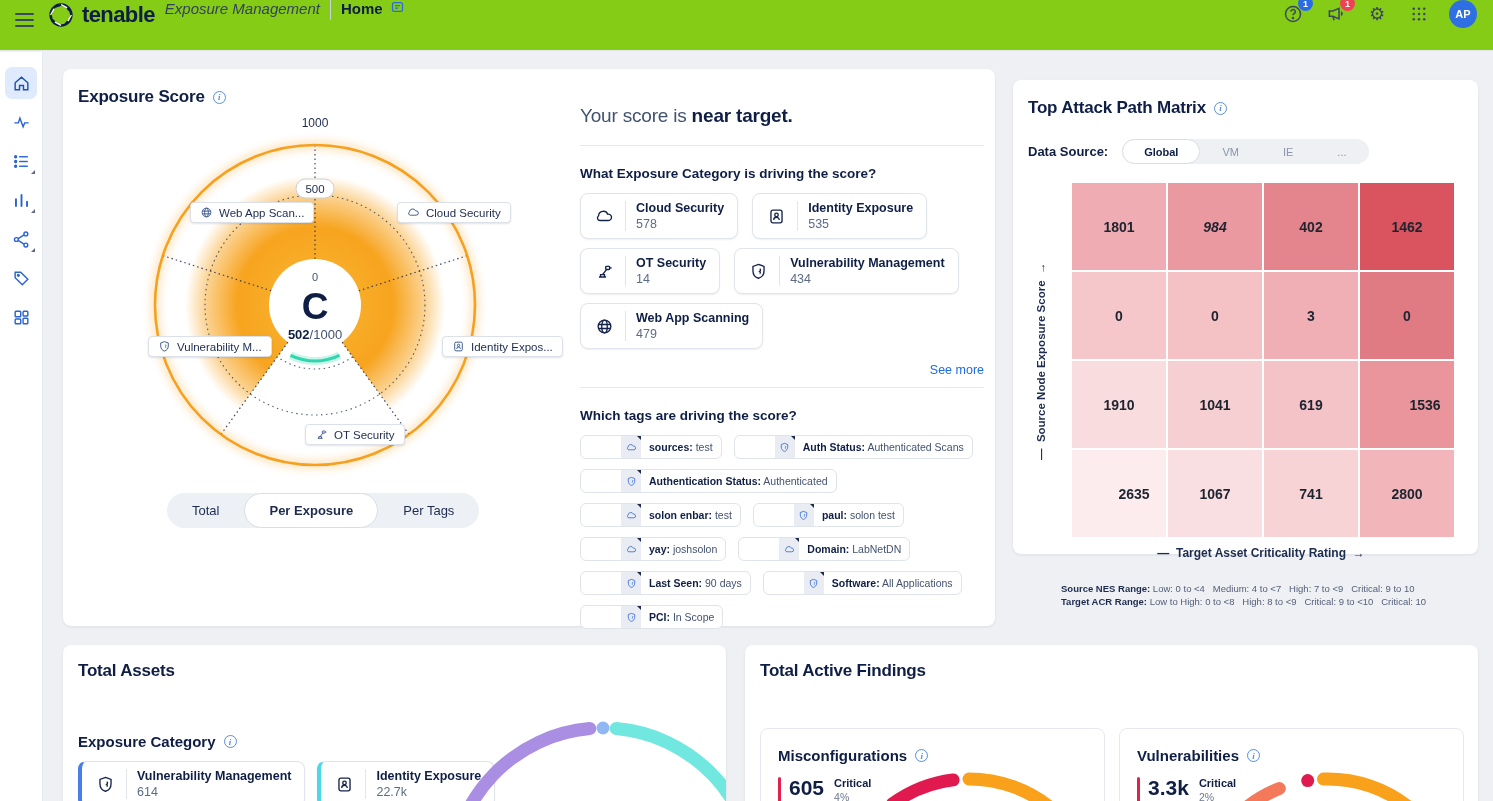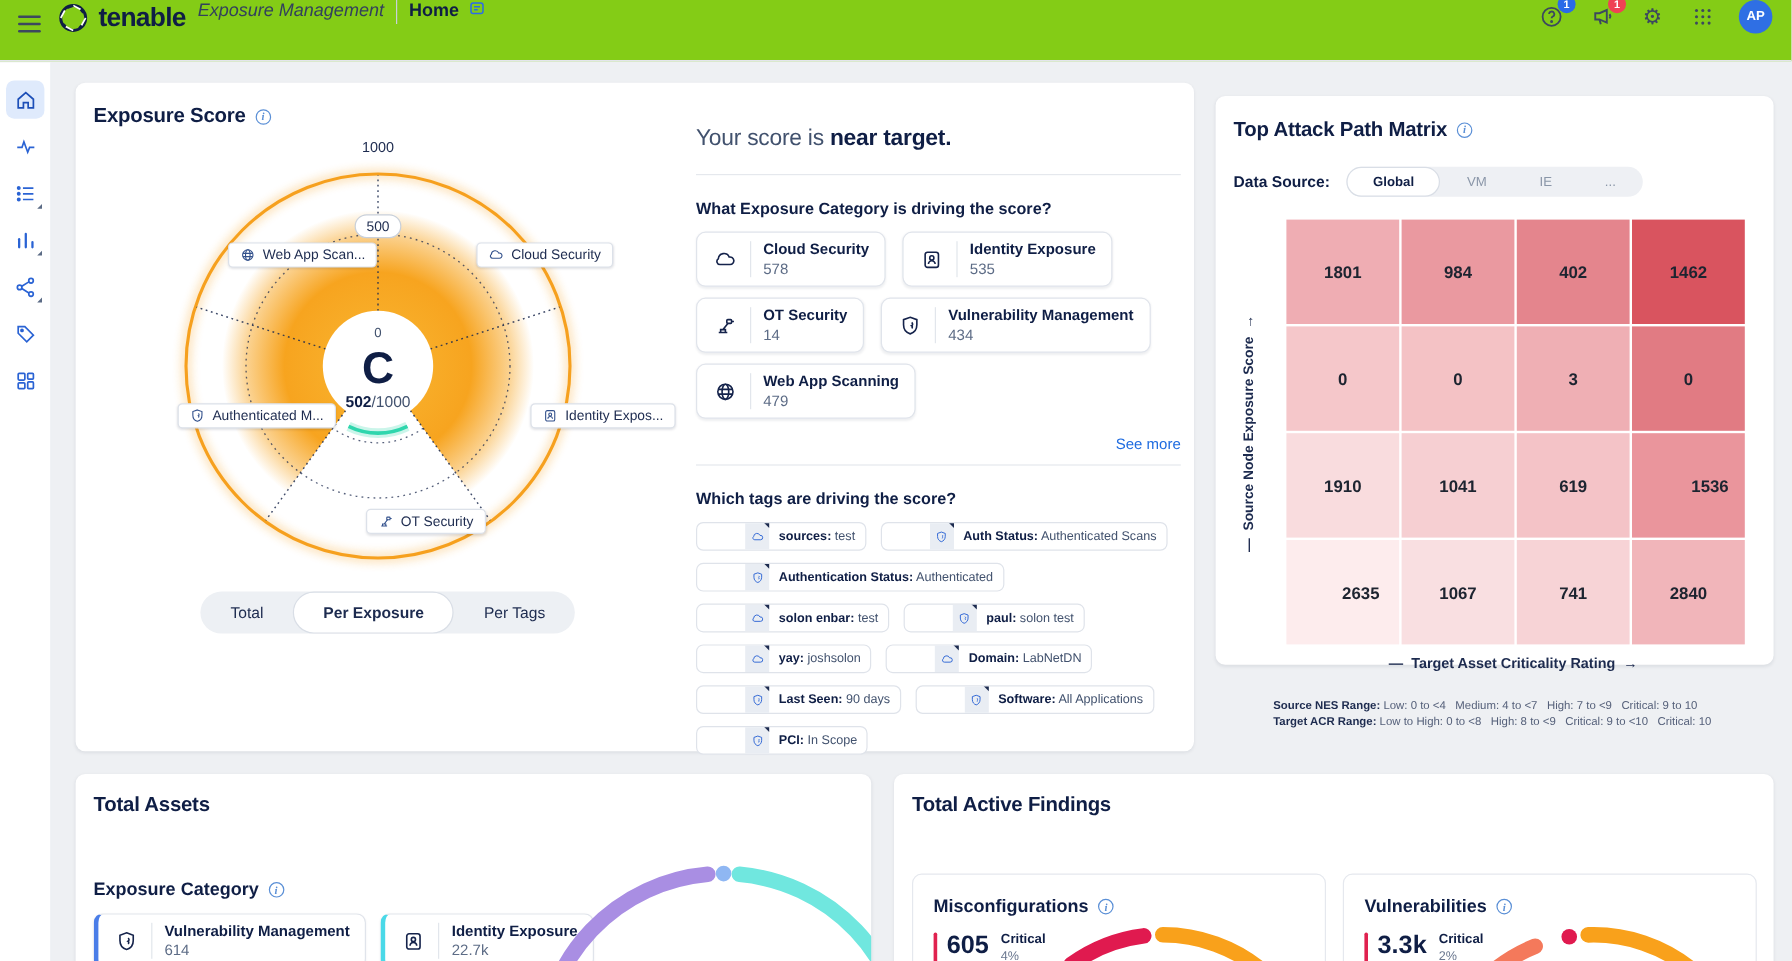--- a/index.html
+++ b/index.html
@@ -287,21 +287,21 @@
       <svg viewBox="0 0 24 24" fill="none" stroke="currentColor" stroke-width="1.7">
           <path d="M6.5 17h10.5a4 4 0 1 0-1-7.9A6 6 0 0 0 4.5 11a3.3 3.3 0 0 0 2 6z"></path>
         </svg>
       <span>Cloud Security</span>
     </div>
     <div class="gauge-label" style="left:53px; top:251px;">
       <svg viewBox="0 0 24 24" fill="none" stroke="currentColor" stroke-width="1.7">
           <path d="M12 3 L19 5.5 V11 c0 4.8-3 8.4-7 9.5 C8 19.4 5 15.8 5 11 V5.5 Z"></path>
           <path d="M13.5 8.5c1.4.9 1.4 2.6 0 3.4c1 .5 1 2.1 0 2.7"></path>
         </svg>
-      <span>Authenticated M...</span>
+      <span>Vulnerability M...</span>
     </div>
     <div class="gauge-label" style="left:347px; top:251px;">
       <svg viewBox="0 0 24 24" fill="none" stroke="currentColor" stroke-width="1.7">
           <rect x="5" y="4" width="14" height="16" rx="2.5"></rect>
           <circle cx="12" cy="10" r="2.2"></circle>
           <path d="M8.5 16.5a3.5 3.5 0 0 1 7 0"></path>
         </svg>
       <span>Identity Expos...</span>
     </div>
     <div class="gauge-label" style="left:210px; top:339px;">
@@ -510,35 +510,35 @@
         <div class="seg-item">VM</div>
         <div class="seg-item">IE</div>
         <div class="seg-item">...</div>
       </div>
   </div>
 
   <div class="y-axis">—  Source Node Exposure Score  →</div>
   <div class="matrix">
 
   <div class="cell" style="background: rgb(239, 173, 179);">1801</div>
-      <div class="cell" style="background: rgb(234, 153, 160);">984</div>
+      <div class="cell" style="background: rgb(234, 153, 160); font-style: italic;">984</div>
       <div class="cell" style="background: rgb(228, 133, 141);">402</div>
       <div class="cell" style="background: rgb(217, 84, 95);">1462</div>
       <div class="cell" style="background: rgb(245, 199, 202);">0</div>
       <div class="cell" style="background: rgb(244, 194, 197);">0</div>
       <div class="cell" style="background: rgb(239, 175, 180);">3</div>
       <div class="cell" style="background: rgb(225, 123, 131);">0</div>
       <div class="cell" style="background: rgb(249, 220, 222);">1910</div>
       <div class="cell" style="background: rgb(246, 207, 210);">1041</div>
       <div class="cell" style="background: rgb(244, 195, 199);">619</div>
       <div class="cell" style="background: rgb(234, 149, 156); padding-left: 36px;">1536</div>
       <div class="cell" style="background: rgb(253, 236, 237); padding-left: 30px;">2635</div>
       <div class="cell" style="background: rgb(249, 223, 225);">1067</div>
       <div class="cell" style="background: rgb(247, 211, 214);">741</div>
-      <div class="cell" style="background: rgb(241, 181, 186);">2840</div>
+      <div class="cell" style="background: rgb(241, 181, 186);">2800</div>
     </div>
   <div class="x-axis">—  Target Asset Criticality Rating  →</div>
 
   <div class="legend">
 
   <div class="legend-row"><b>Source NES Range:</b><span class="legend-text"> Low: 0 to &lt;4   Medium: 4 to &lt;7   High: 7 to &lt;9   Critical: 9 to 10</span></div>
       <div class="legend-row"><b>Target ACR Range:</b><span class="legend-text"> Low to High: 0 to &lt;8   High: 8 to &lt;9   Critical: 9 to &lt;10   Critical: 10</span></div>
     </div>
 </div>
 

